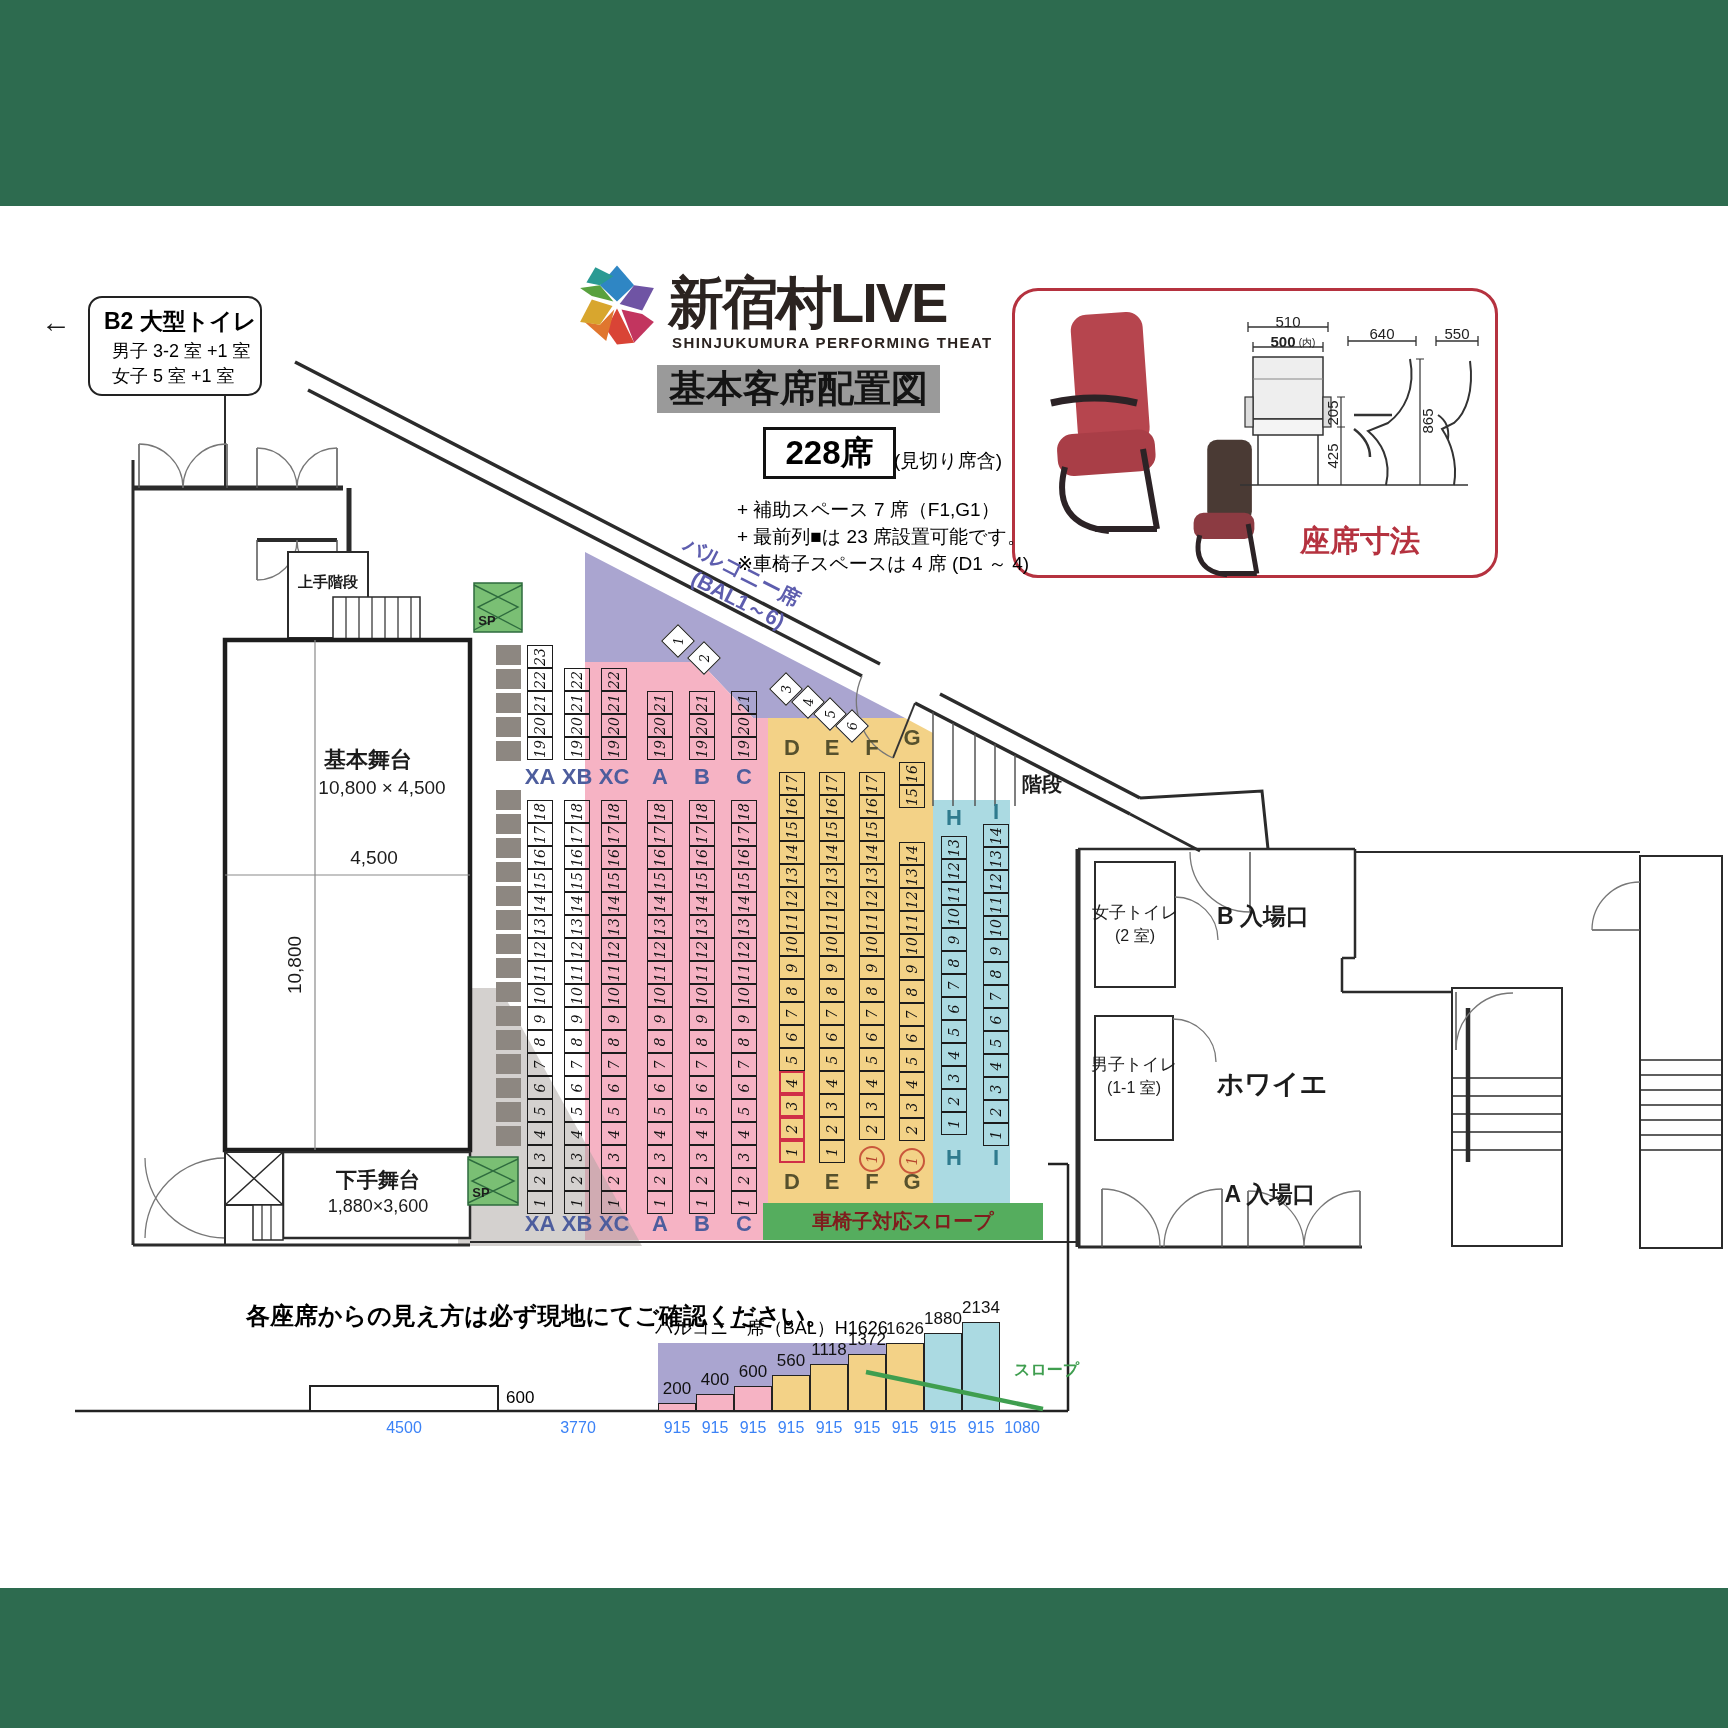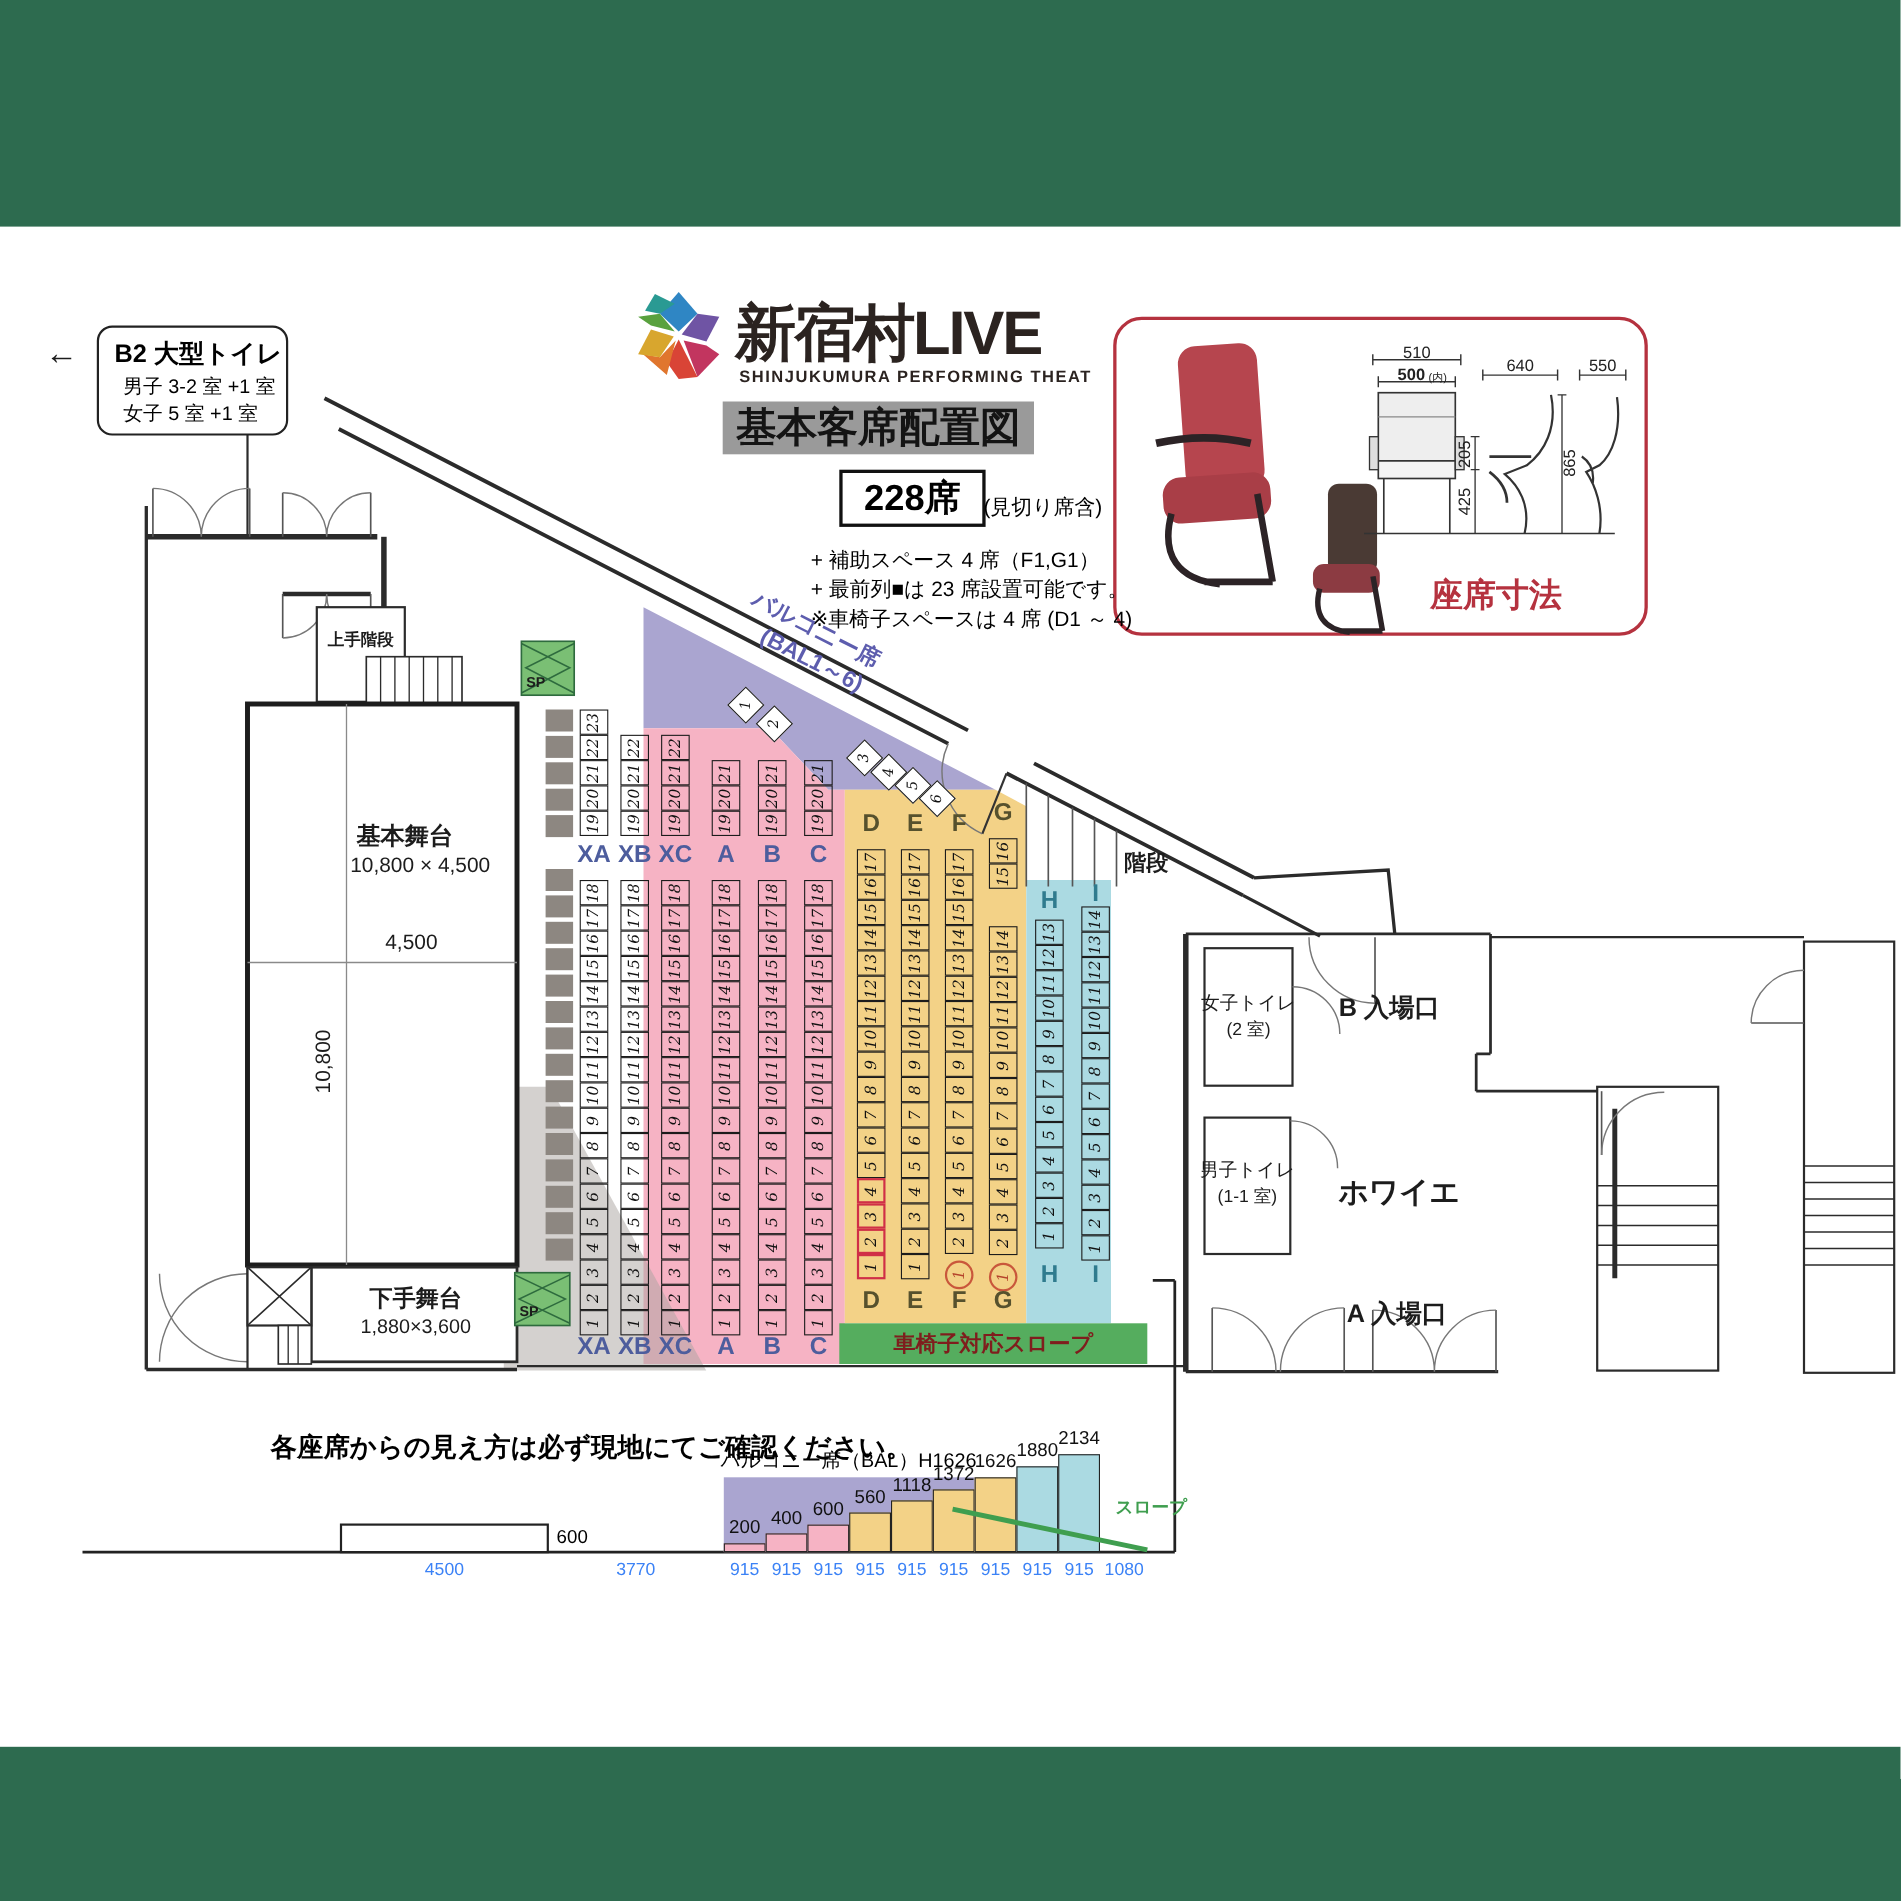--- a/index.html
+++ b/index.html
@@ -159,21 +159,21 @@
     <polygon points="26,8 46,18 31,28 16,25" fill="#2a9a93"></polygon>
   </svg>
   <div class="abs" style="left:668px;top:266px;font-size:56px;font-weight:900;letter-spacing:-2px;color:#2b2320;z-index:5">新宿村LIVE</div>
   <div class="abs" style="left:672px;top:334px;font-size:15px;font-weight:bold;letter-spacing:1.4px;color:#2b2320;z-index:5">SHINJUKUMURA PERFORMING THEAT</div>
 
   <div class="abs" style="left:657px;top:365px;width:283px;height:48px;background:#9a9a9a;display:flex;align-items:center;justify-content:center;font-size:37px;font-weight:bold;color:#141414;z-index:5">基本客席配置図</div>
 
   <div class="abs" style="left:763px;top:427px;width:127px;height:46px;border:3px solid #111;display:flex;align-items:center;justify-content:center;font-size:33px;font-weight:bold;z-index:5">228席</div>
   <div class="abs" style="left:894px;top:448px;font-size:19px;z-index:5">(見切り席含)</div>
   <div class="abs" style="left:737px;top:496px;font-size:19px;line-height:27px;z-index:5">
-    <div>+ 補助スペース 4 席（F1,G1）</div>
+    <div>+ 補助スペース 7 席（F1,G1）</div>
     <div>+ 最前列■は 23 席設置可能です。</div>
     <div>※車椅子スペースは 4 席 (D1 ～ 4)</div>
   </div>
 
   <div class="chairbox" style="left:1012px;top:288px;width:480px;height:284px">
     <svg width="280" height="280" viewBox="0 0 280 280" style="position:absolute;left:10px;top:8px">
       <g transform="rotate(-4 90 120)">
         <rect x="52" y="14" width="72" height="132" rx="16" fill="#b6454e"></rect>
         <rect x="30" y="132" width="98" height="42" rx="16" fill="#a93e47"></rect>
       </g>

